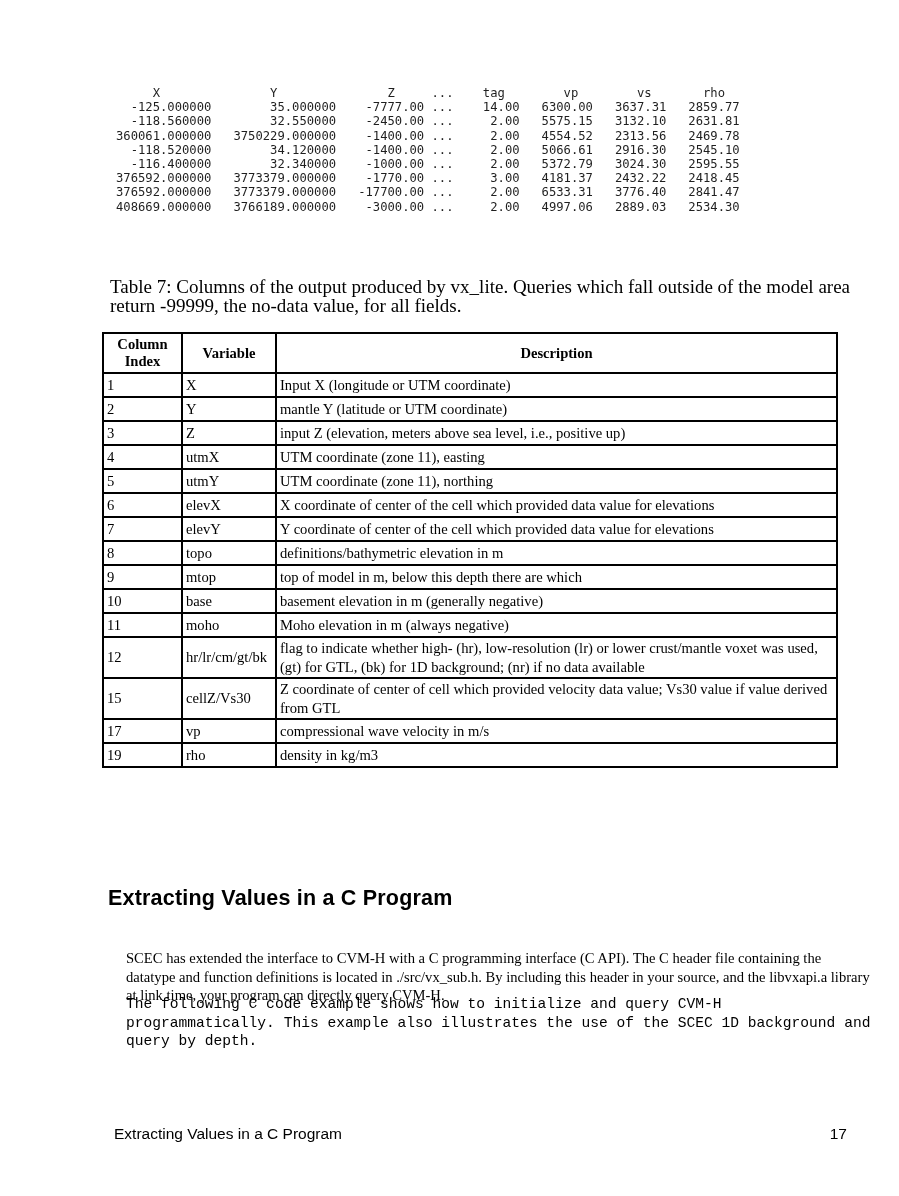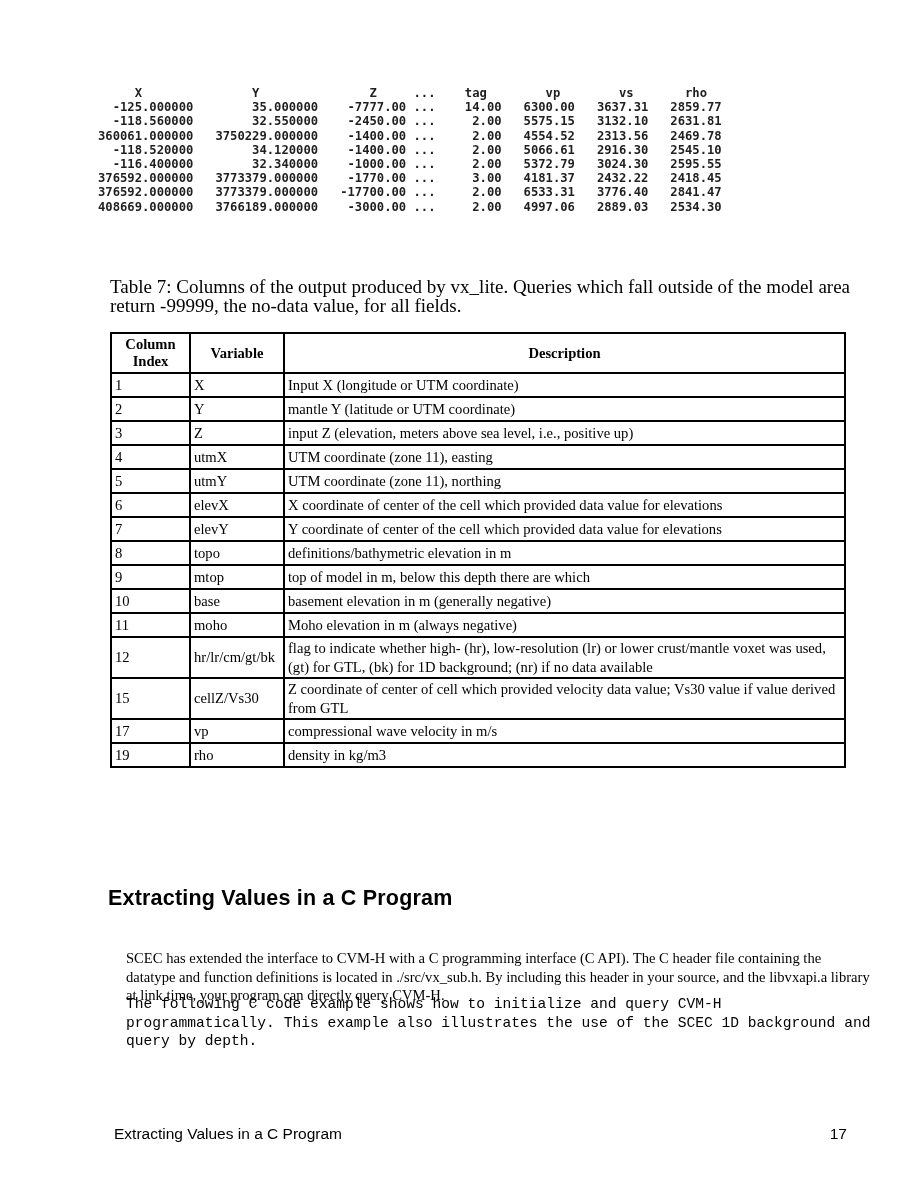--- a/index.html
+++ b/index.html
@@ -9,43 +9,42 @@
     position: relative;
     font-family: "Liberation Serif", serif;
     color: #000;
     overflow: hidden;
   }
   .page { position: absolute; inset: 0; }
 
   
   .output-sample {
     position: absolute;
-    left: 98px; top: 86px;
+    left: 116px; top: 86px;
     margin: 0;
     font-family: "DejaVu Sans Mono", monospace;
     font-size: 12.2px;
     line-height: 14.2px;
     white-space: pre;
     color: #1f1f1f;
-    font-weight: bold;
   }
 
   
   .caption {
     position: absolute;
     left: 110px; top: 277px;
     width: 742px;
     font-size: 19px;
     line-height: 19px;
   }
 
   
   table.columns-table {
     position: absolute;
-    left: 110px; top: 332px;
+    left: 102px; top: 332px;
     width: 736px;
     border-collapse: separate;
     border-spacing: 0;
     border: 1px solid #000;
     table-layout: fixed;
   }
   table.columns-table th, table.columns-table td {
     border: 1px solid #000;
     font-size: 14.6px;
     padding: 1px 3px 1px 3px;

